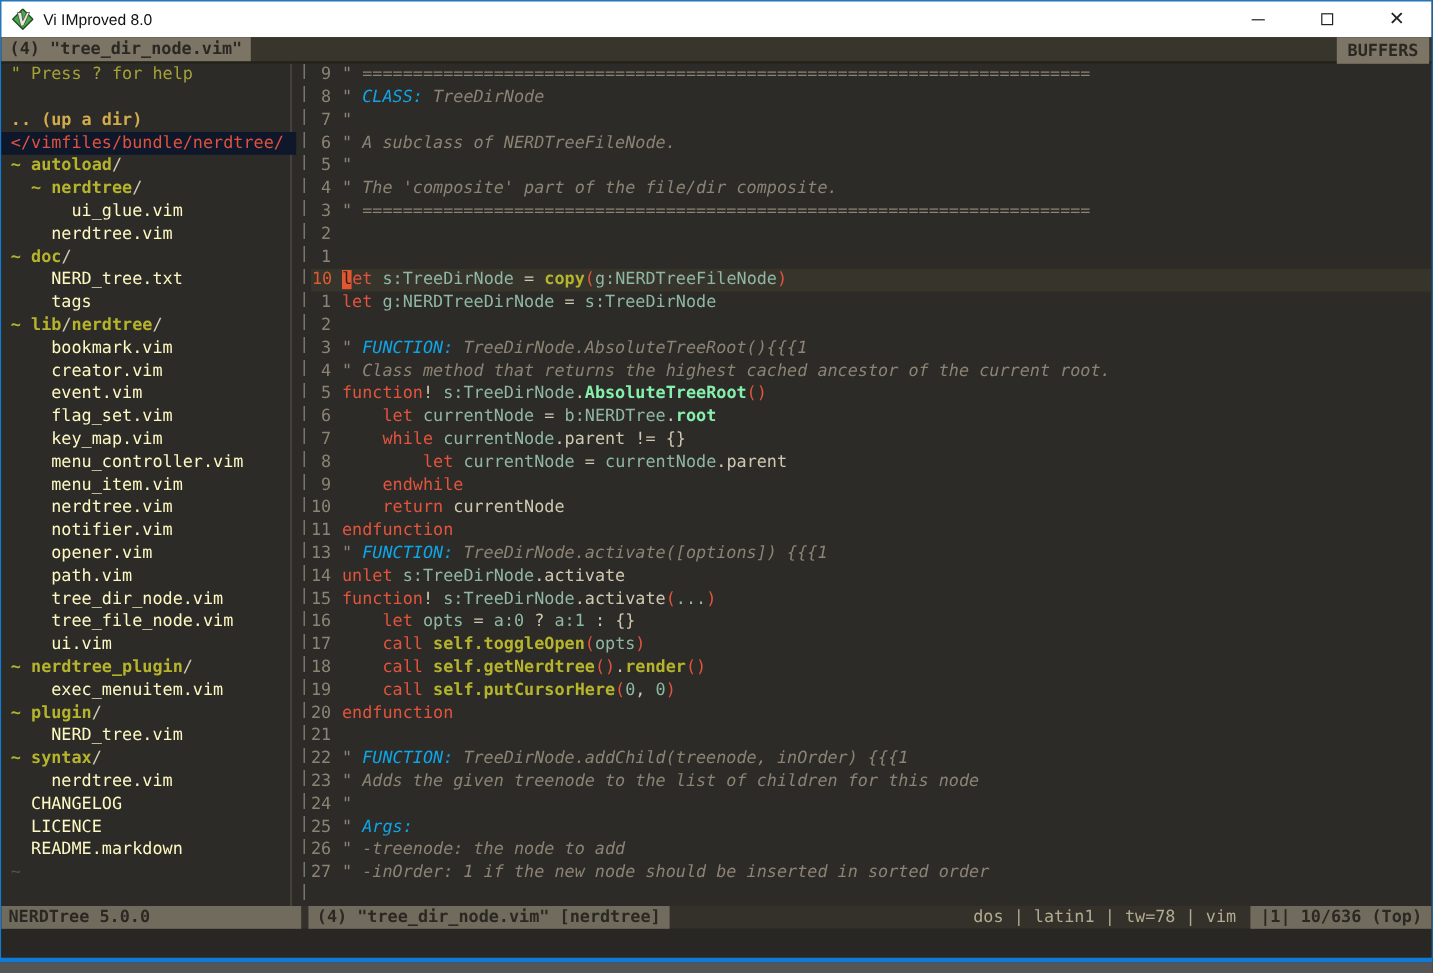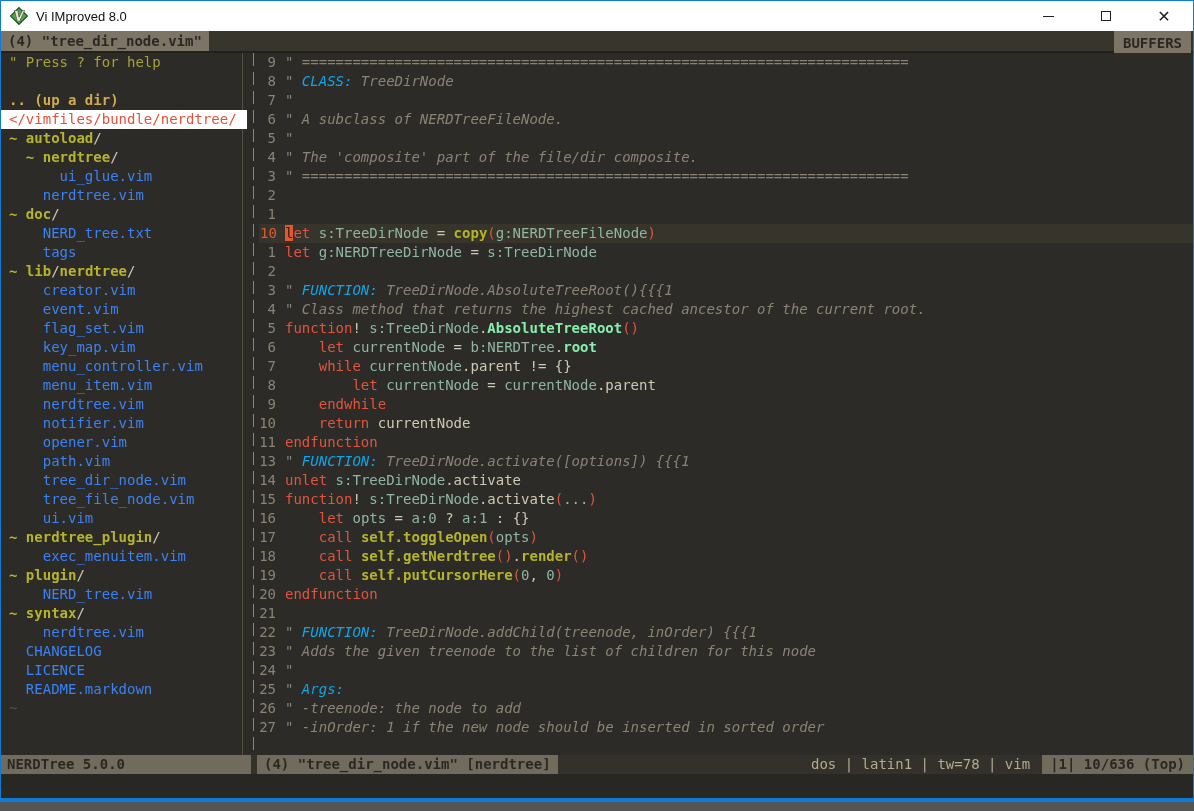--- a/index.html
+++ b/index.html
@@ -25,21 +25,21 @@
   .tab-active{background:#7c7566;color:#2b2823;font-weight:bold;padding:0 7px;
     display:flex;align-items:center;white-space:pre;}
   .tab-spacer{flex:1;}
   .tab-buffers{background:#7c7566;color:#2b2823;font-weight:bold;padding:12px 9px;margin-right:2px;
     display:flex;align-items:center;}
   
   .main{display:flex;height:702px;overflow:hidden;}
   .tree{position:relative;width:246px;flex:0 0 auto;overflow:hidden;background:#2c2b27;}
   .tree .innerline{position:absolute;left:241px;top:0;bottom:0;width:1px;background:#555147;}
   .trow{position:relative;height:19px;line-height:19px;white-space:pre;z-index:1;}
-  .trow.hl{background:#ffffff;}
+  .trow.hl{background:#0f172a;}
   .trow>span{display:inline-block;padding-left:8px;}
   .trow>span span{padding:0;display:inline;}
   .sep{position:relative;width:12px;flex:0 0 auto;background:#2c2b27;}
   .sepline{position:absolute;left:6px;top:0;bottom:0;width:1px;
     background:repeating-linear-gradient(to bottom,#8d877a 0 13px,transparent 13px 19px);}
   .code{flex:1 1 auto;overflow:hidden;background:#2c2b27;}
   .crow{height:19px;line-height:19px;display:flex;white-space:pre;}
   .crow.cursorline{background:#37342b;}
   .lnum{flex:0 0 auto;width:26px;padding-right:9px;text-align:right;color:#8b8374;}
   .cursorline .lnum{text-align:left;padding-left:1px;color:#e05a30;}
@@ -51,21 +51,21 @@
   .t-p{color:#cfc9b2;}
   .t-pb{color:#86efac;font-weight:bold;margin-top:44px;}
   .t-c{color:#8b8374;font-style:italic;}
   .t-cb{color:#0ea5e9;font-style:italic;font-weight:normal;}
   .t-cur{background:#e2572f;color:#262420;}
   .t-tc{color:#a5a238;}
   .t-tdir{color:#b6b42c;font-weight:bold;}
   .t-tup{color:#d1ab4d;font-weight:bold;}
   .t-troot{color:#e0523c;}
   .t-tp{color:#cfc9b2;}
-  .t-tfile{color:#3b82f6;text-align:right;}
+  .t-tfile{color:#fef9c3;text-align:right;}
   .t-tfill{color:#55514a;}
   
   .statusline{height:19px;line-height:19px;display:flex;background:#34312a;white-space:pre;}
   .sl-seg{background:#716b5d;color:#2b2823;font-weight:bold;}
   .sl-nerdtree{width:250px;flex:0 0 auto;padding-left:6px;}
   .sl-gap{width:6px;flex:0 0 auto;}
   .sl-buffer{flex:0 0 auto;padding:0 7px;}
   .sl-mid{flex:1 1 auto;}
   .sl-info{flex:0 0 auto;color:#b2aa92;padding-right:12px;margin-left:24px;}
   .sl-pos{flex:0 0 auto;padding:0 8px;min-width:150px;}
@@ -106,20 +106,21 @@
         <div class="trow"><span><span class="t-tup">.. (up a dir)</span></span></div>
         <div class="trow hl"><span><span class="t-troot">&lt;/vimfiles/bundle/nerdtree/</span></span></div>
         <div class="trow"><span><span class="t-tdir">~ autoload</span><span class="t-tp">/</span></span></div>
         <div class="trow"><span><span class="t-tp">  </span><span class="t-tdir">~ nerdtree</span><span class="t-tp">/</span></span></div>
         <div class="trow"><span><span class="t-tfile">      ui_glue.vim</span></span></div>
         <div class="trow"><span><span class="t-tfile">    nerdtree.vim</span></span></div>
         <div class="trow"><span><span class="t-tdir">~ doc</span><span class="t-tp">/</span></span></div>
         <div class="trow"><span><span class="t-tfile">    NERD_tree.txt</span></span></div>
         <div class="trow"><span><span class="t-tfile">    tags</span></span></div>
         <div class="trow"><span><span class="t-tdir">~ lib</span><span class="t-tp">/</span><span class="t-tdir">nerdtree</span><span class="t-tp">/</span></span></div>
+        <div class="trow"><span><span class="t-tfile">    bookmark.vim</span></span></div>
         <div class="trow"><span><span class="t-tfile">    creator.vim</span></span></div>
         <div class="trow"><span><span class="t-tfile">    event.vim</span></span></div>
         <div class="trow"><span><span class="t-tfile">    flag_set.vim</span></span></div>
         <div class="trow"><span><span class="t-tfile">    key_map.vim</span></span></div>
         <div class="trow"><span><span class="t-tfile">    menu_controller.vim</span></span></div>
         <div class="trow"><span><span class="t-tfile">    menu_item.vim</span></span></div>
         <div class="trow"><span><span class="t-tfile">    nerdtree.vim</span></span></div>
         <div class="trow"><span><span class="t-tfile">    notifier.vim</span></span></div>
         <div class="trow"><span><span class="t-tfile">    opener.vim</span></span></div>
         <div class="trow"><span><span class="t-tfile">    path.vim</span></span></div>

